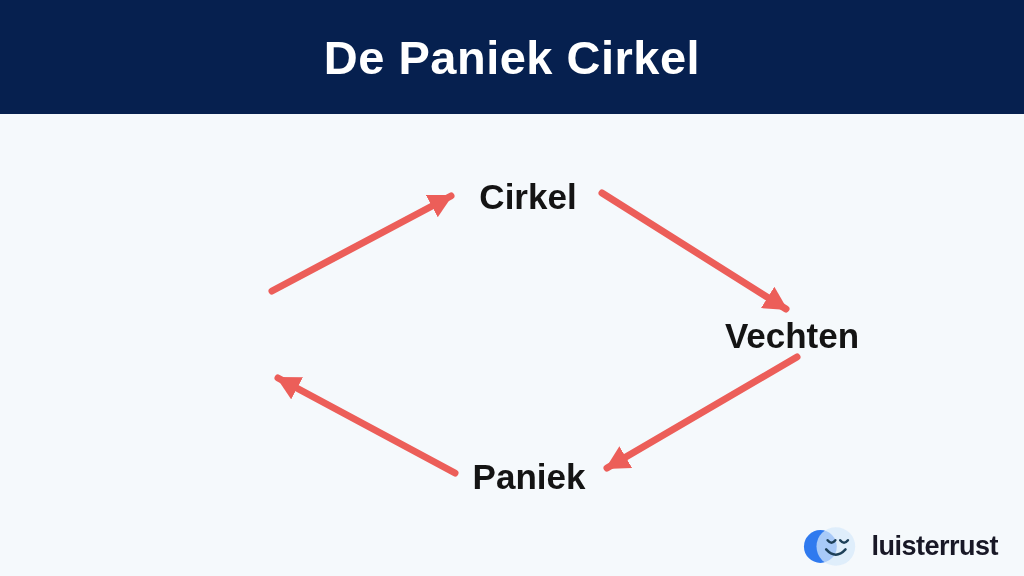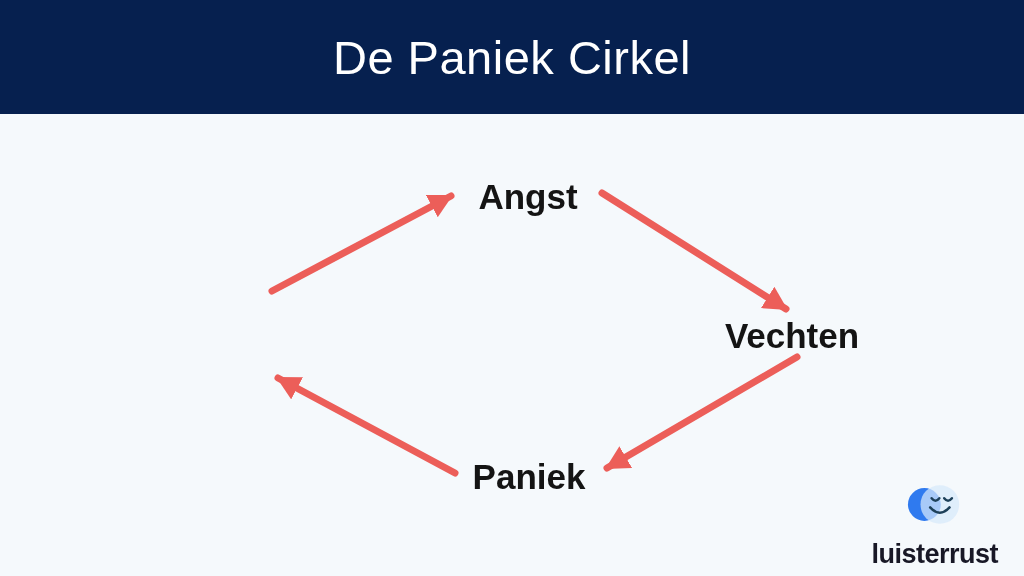--- a/index.html
+++ b/index.html
@@ -22,21 +22,21 @@
     background: #06204f;
     display: flex;
     align-items: center;
     justify-content: center;
     box-sizing: border-box;
   }
   .title {
     margin: 5px;
     color: #ffffff;
     font-size: 47px;
-    font-weight: normal;
+    font-weight: bold;
     letter-spacing: 0.5px;
   }
   #arrows-svg {
     position: absolute;
     top: 0; left: 0;
     width: 1024px;
     height: 576px;
     pointer-events: none;
   }
   .node {
@@ -49,21 +49,20 @@
     line-height: 1.2;
     white-space: nowrap;
   }
   .logo {
     position: absolute;
     right: 26px;
     bottom: 6px;
     display: flex;
     align-items: center;
     gap: 11px;
-    flex-direction: column;
   }
   .logo-icon-svg {
     display: block;
   }
   .brand-name {
     font-size: 27px;
     font-weight: bold;
     color: #181826;
     letter-spacing: -0.5px;
   }
@@ -82,21 +81,21 @@
       <marker id="ah" markerWidth="3.6" markerHeight="3.8" refX="3.1" refY="1.8" orient="auto">
         <polygon id="ah-poly" points="0 0, 3.4 1.8, 0 3.6" fill="#ec5e59"></polygon>
       </marker>
     </defs>
   <line x1="272" y1="291" x2="451" y2="196" stroke="#ec5e59" stroke-width="7" stroke-linecap="round" marker-end="url(#ah)"></line>
       <line x1="602" y1="193" x2="786" y2="309" stroke="#ec5e59" stroke-width="7" stroke-linecap="round" marker-end="url(#ah)"></line>
       <line x1="797" y1="357" x2="607" y2="468" stroke="#ec5e59" stroke-width="7" stroke-linecap="round" marker-end="url(#ah)"></line>
       <line x1="455" y1="473" x2="278" y2="378" stroke="#ec5e59" stroke-width="7" stroke-linecap="round" marker-end="url(#ah)"></line>
     </svg>
 
-  <div class="node" style="left: 528px; top: 197px; color: rgb(20, 20, 20);">Angst</div>
+  <div class="node" style="left: 528px; top: 197px; color: rgb(20, 20, 20);">Cirkel</div>
   <div class="node" style="left: 529px; top: 477px; color: rgb(20, 20, 20);">Paniek</div>
   <div class="node" style="left: 792px; top: 336px; color: rgb(20, 20, 20);">Vechten</div>
 
   <div class="logo">
     <svg class="logo-icon-svg" width="58" height="47" viewBox="0 0 60 48">
       <circle cx="19" cy="24" r="17" fill="#2f7aef"></circle>
       <circle cx="35" cy="24" r="20" fill-opacity="0.72" fill="#d7e9fb"></circle>
       <g fill="none" stroke-width="2.6" stroke-linecap="round" stroke="#1d4059">
         <path d="M 26.5 17.5 q 4 5 8 0"></path>
         <path d="M 39.5 17.5 q 4 5 8 0"></path>

